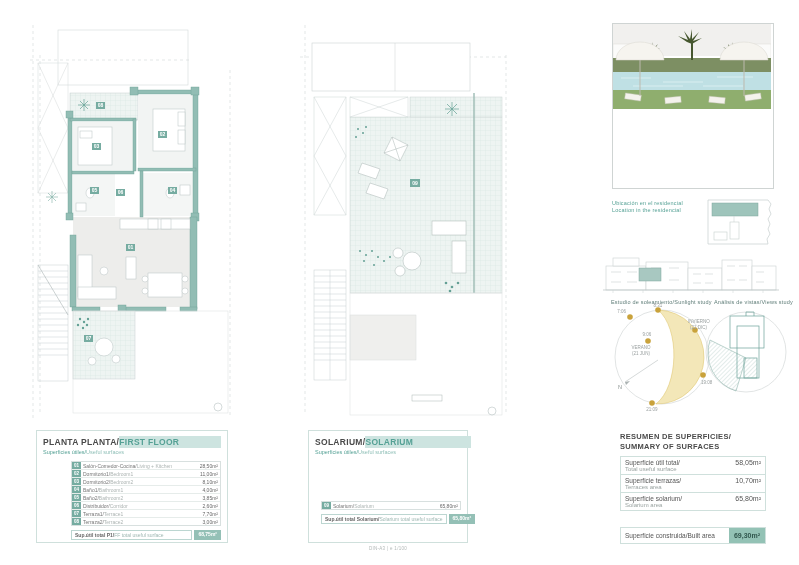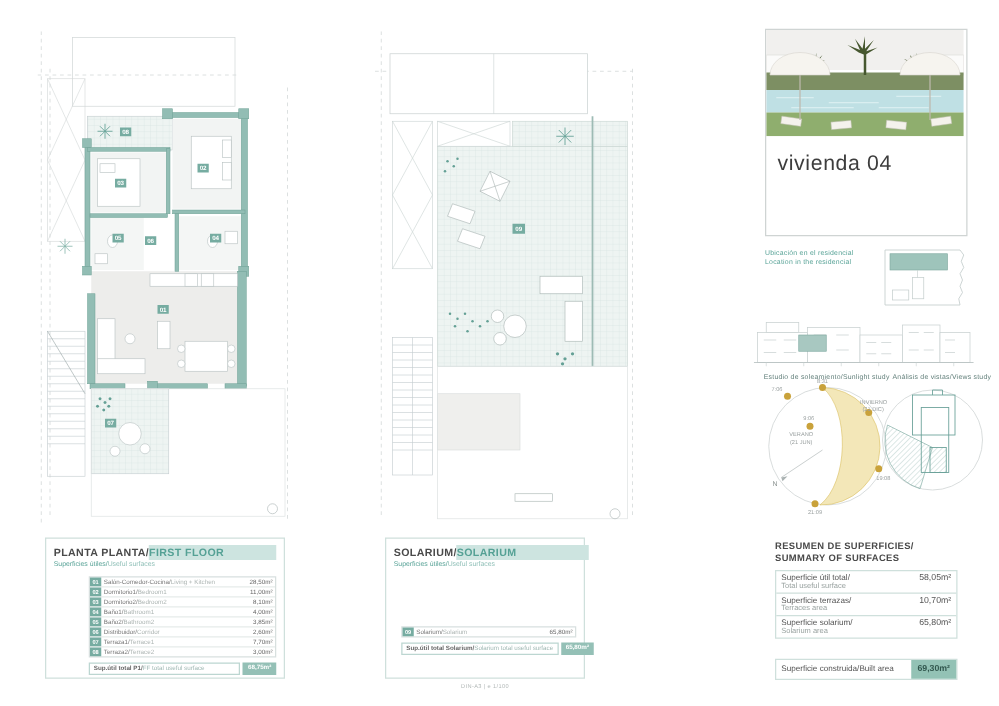--- a/index.html
+++ b/index.html
@@ -283,21 +283,20 @@
       <rect x="0" y="66" width="158" height="19" fill="#8fae6e"></rect>
       <g fill="#f4f2ec" stroke="#c9c6bd" stroke-width="0.4">
         <rect x="12" y="70" width="16" height="6" transform="rotate(8 20 73)"></rect>
         <rect x="52" y="73" width="16" height="6" transform="rotate(-5 60 76)"></rect>
         <rect x="96" y="73" width="16" height="6" transform="rotate(6 104 76)"></rect>
         <rect x="132" y="70" width="16" height="6" transform="rotate(-8 140 73)"></rect>
       </g>
       <line x1="27" y1="36" x2="27" y2="72" stroke="#bdb9ae" stroke-width="1"></line>
       <line x1="131" y1="36" x2="131" y2="72" stroke="#bdb9ae" stroke-width="1"></line>
     </svg>
-    <div class="caption">vivienda 04</div>
   </div>
 
   <div class="teal-label" style="left:612px;top:200px">
     <div>Ubicación en el residencial</div>
     <div>Location in the residencial</div>
   </div>
   <svg class="abs" style="left:706px;top:198px" width="68" height="50" viewBox="0 0 68 50">
     <path d="M2 2 H62 l3 4 -2 5 2 5 -3 5 2 5 -2 5 2 5 -3 5 1 5 H2 Z" fill="#ffffff" stroke="#c6cfce" stroke-width="0.7"></path>
     <rect x="6" y="5" width="46" height="13" fill="#9ec4bb" stroke="#7fa89f" stroke-width="0.5"></rect>
     <rect x="24" y="24" width="9" height="17" fill="none" stroke="#c6cfce" stroke-width="0.6"></rect>

